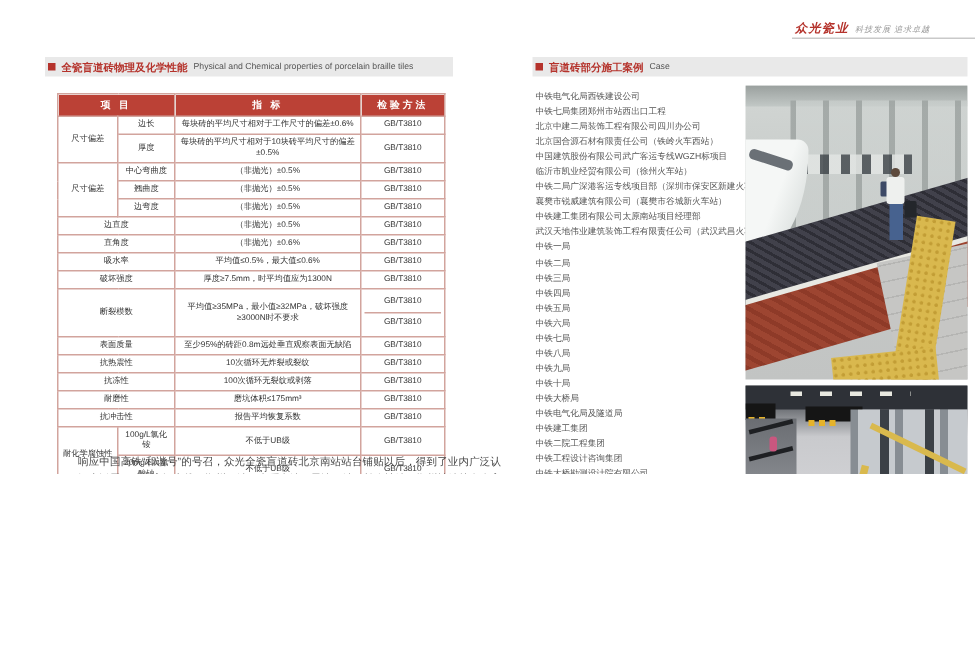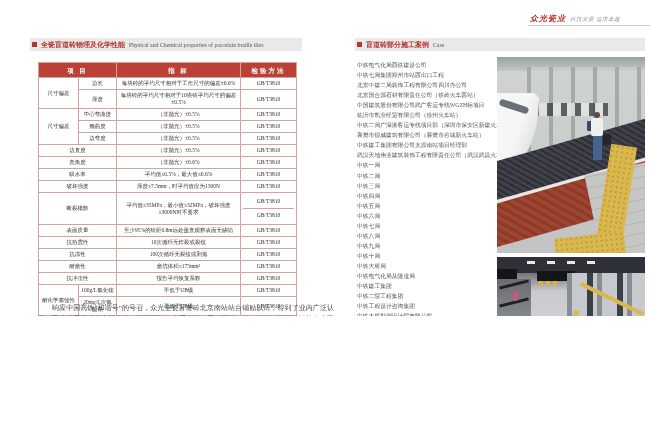--- a/index.html
+++ b/index.html
@@ -1,17 +1,17 @@
 <!DOCTYPE html>
 <html><head>
 <meta charset="utf-8">
 <style>
   html,body{margin:0;padding:0;background:#fff;}
   .sheet{position:relative;width:650px;height:316px;background:#ffffff;overflow:hidden;
-         font-family:Liberation Serif, serif;}
+         font-family:Liberation Sans, sans-serif;}
 
   
   .logo-rule{position:absolute;top:25px;left:528px;right:0;border-top:1px solid #c9c9c9;}
   .logo{position:absolute;top:13px;left:530px;display:flex;align-items:baseline;gap:4px;}
   .logo .mark{font-size:8px;font-weight:bold;font-style:italic;color:#b5332c;letter-spacing:1px;}
   .logo .tag{font-size:5.5px;color:#999;font-style:italic;letter-spacing:0.5px;}
 
   
   .secbar{position:absolute;top:38px;height:13px;background:#e9e9e9;display:flex;align-items:center;gap:4px;padding-left:2px;box-sizing:border-box;}
   .secbar .bullet{width:5px;height:5px;background:#b5332c;flex:0 0 auto;}

